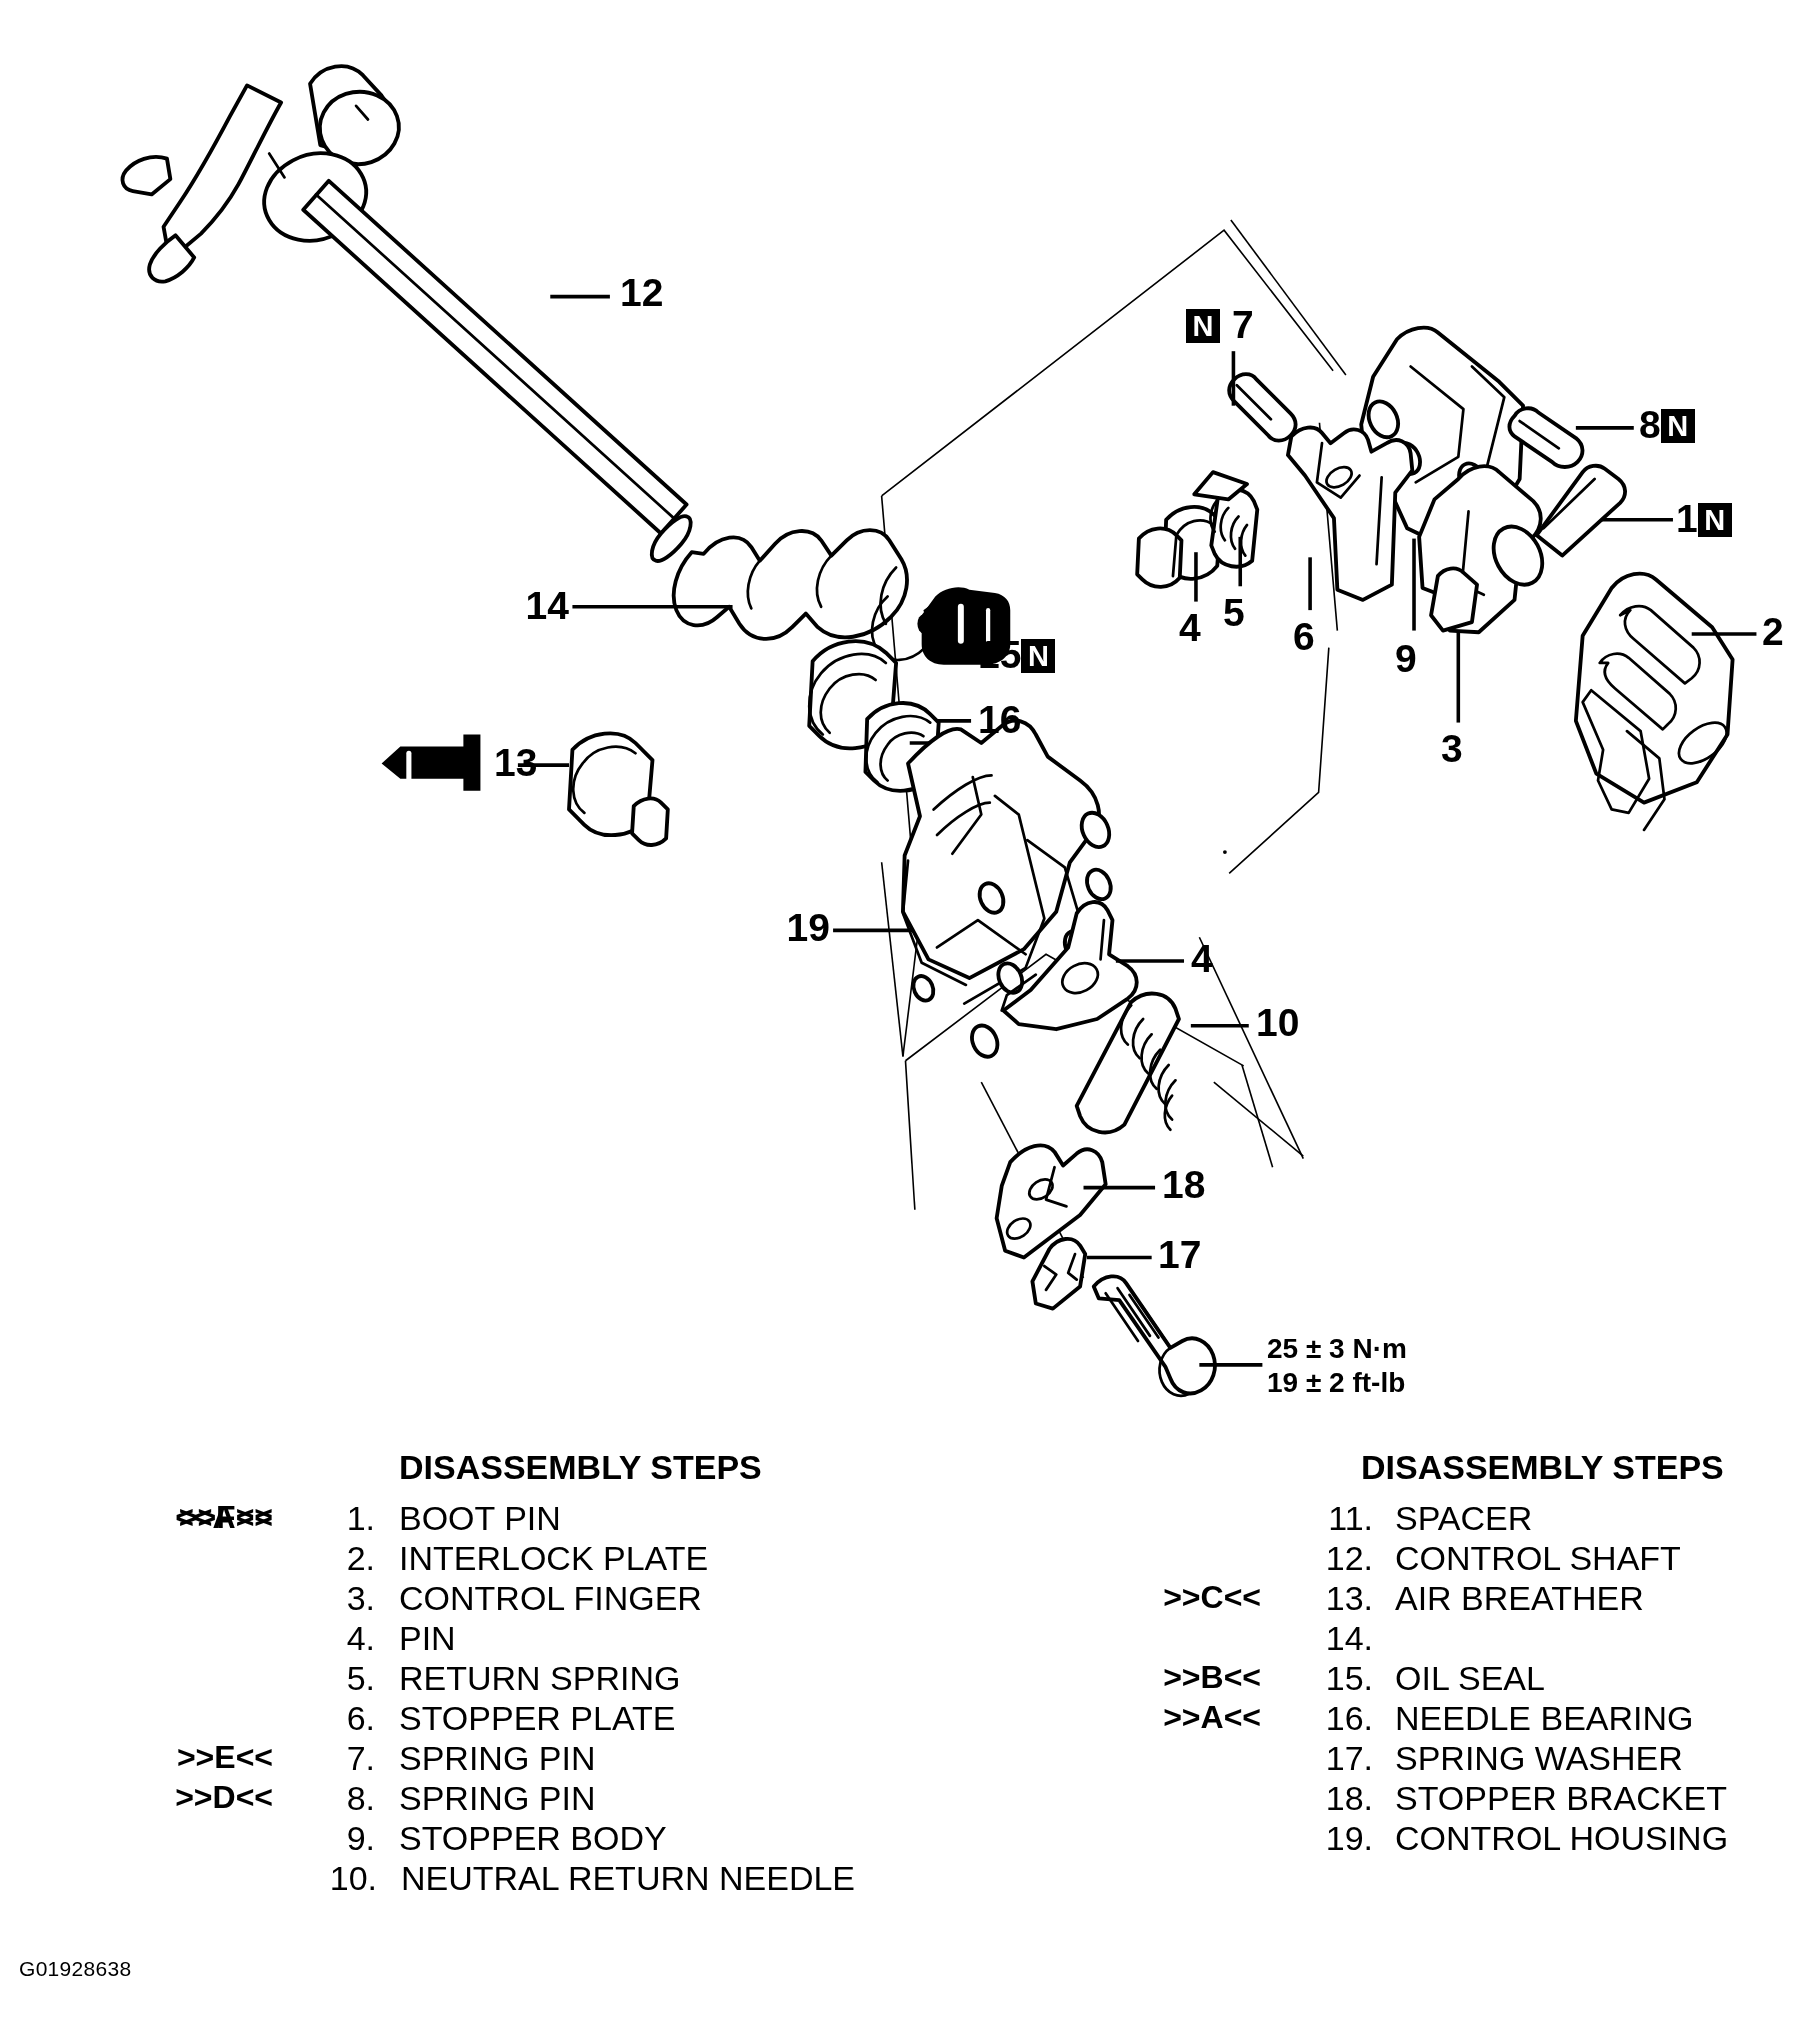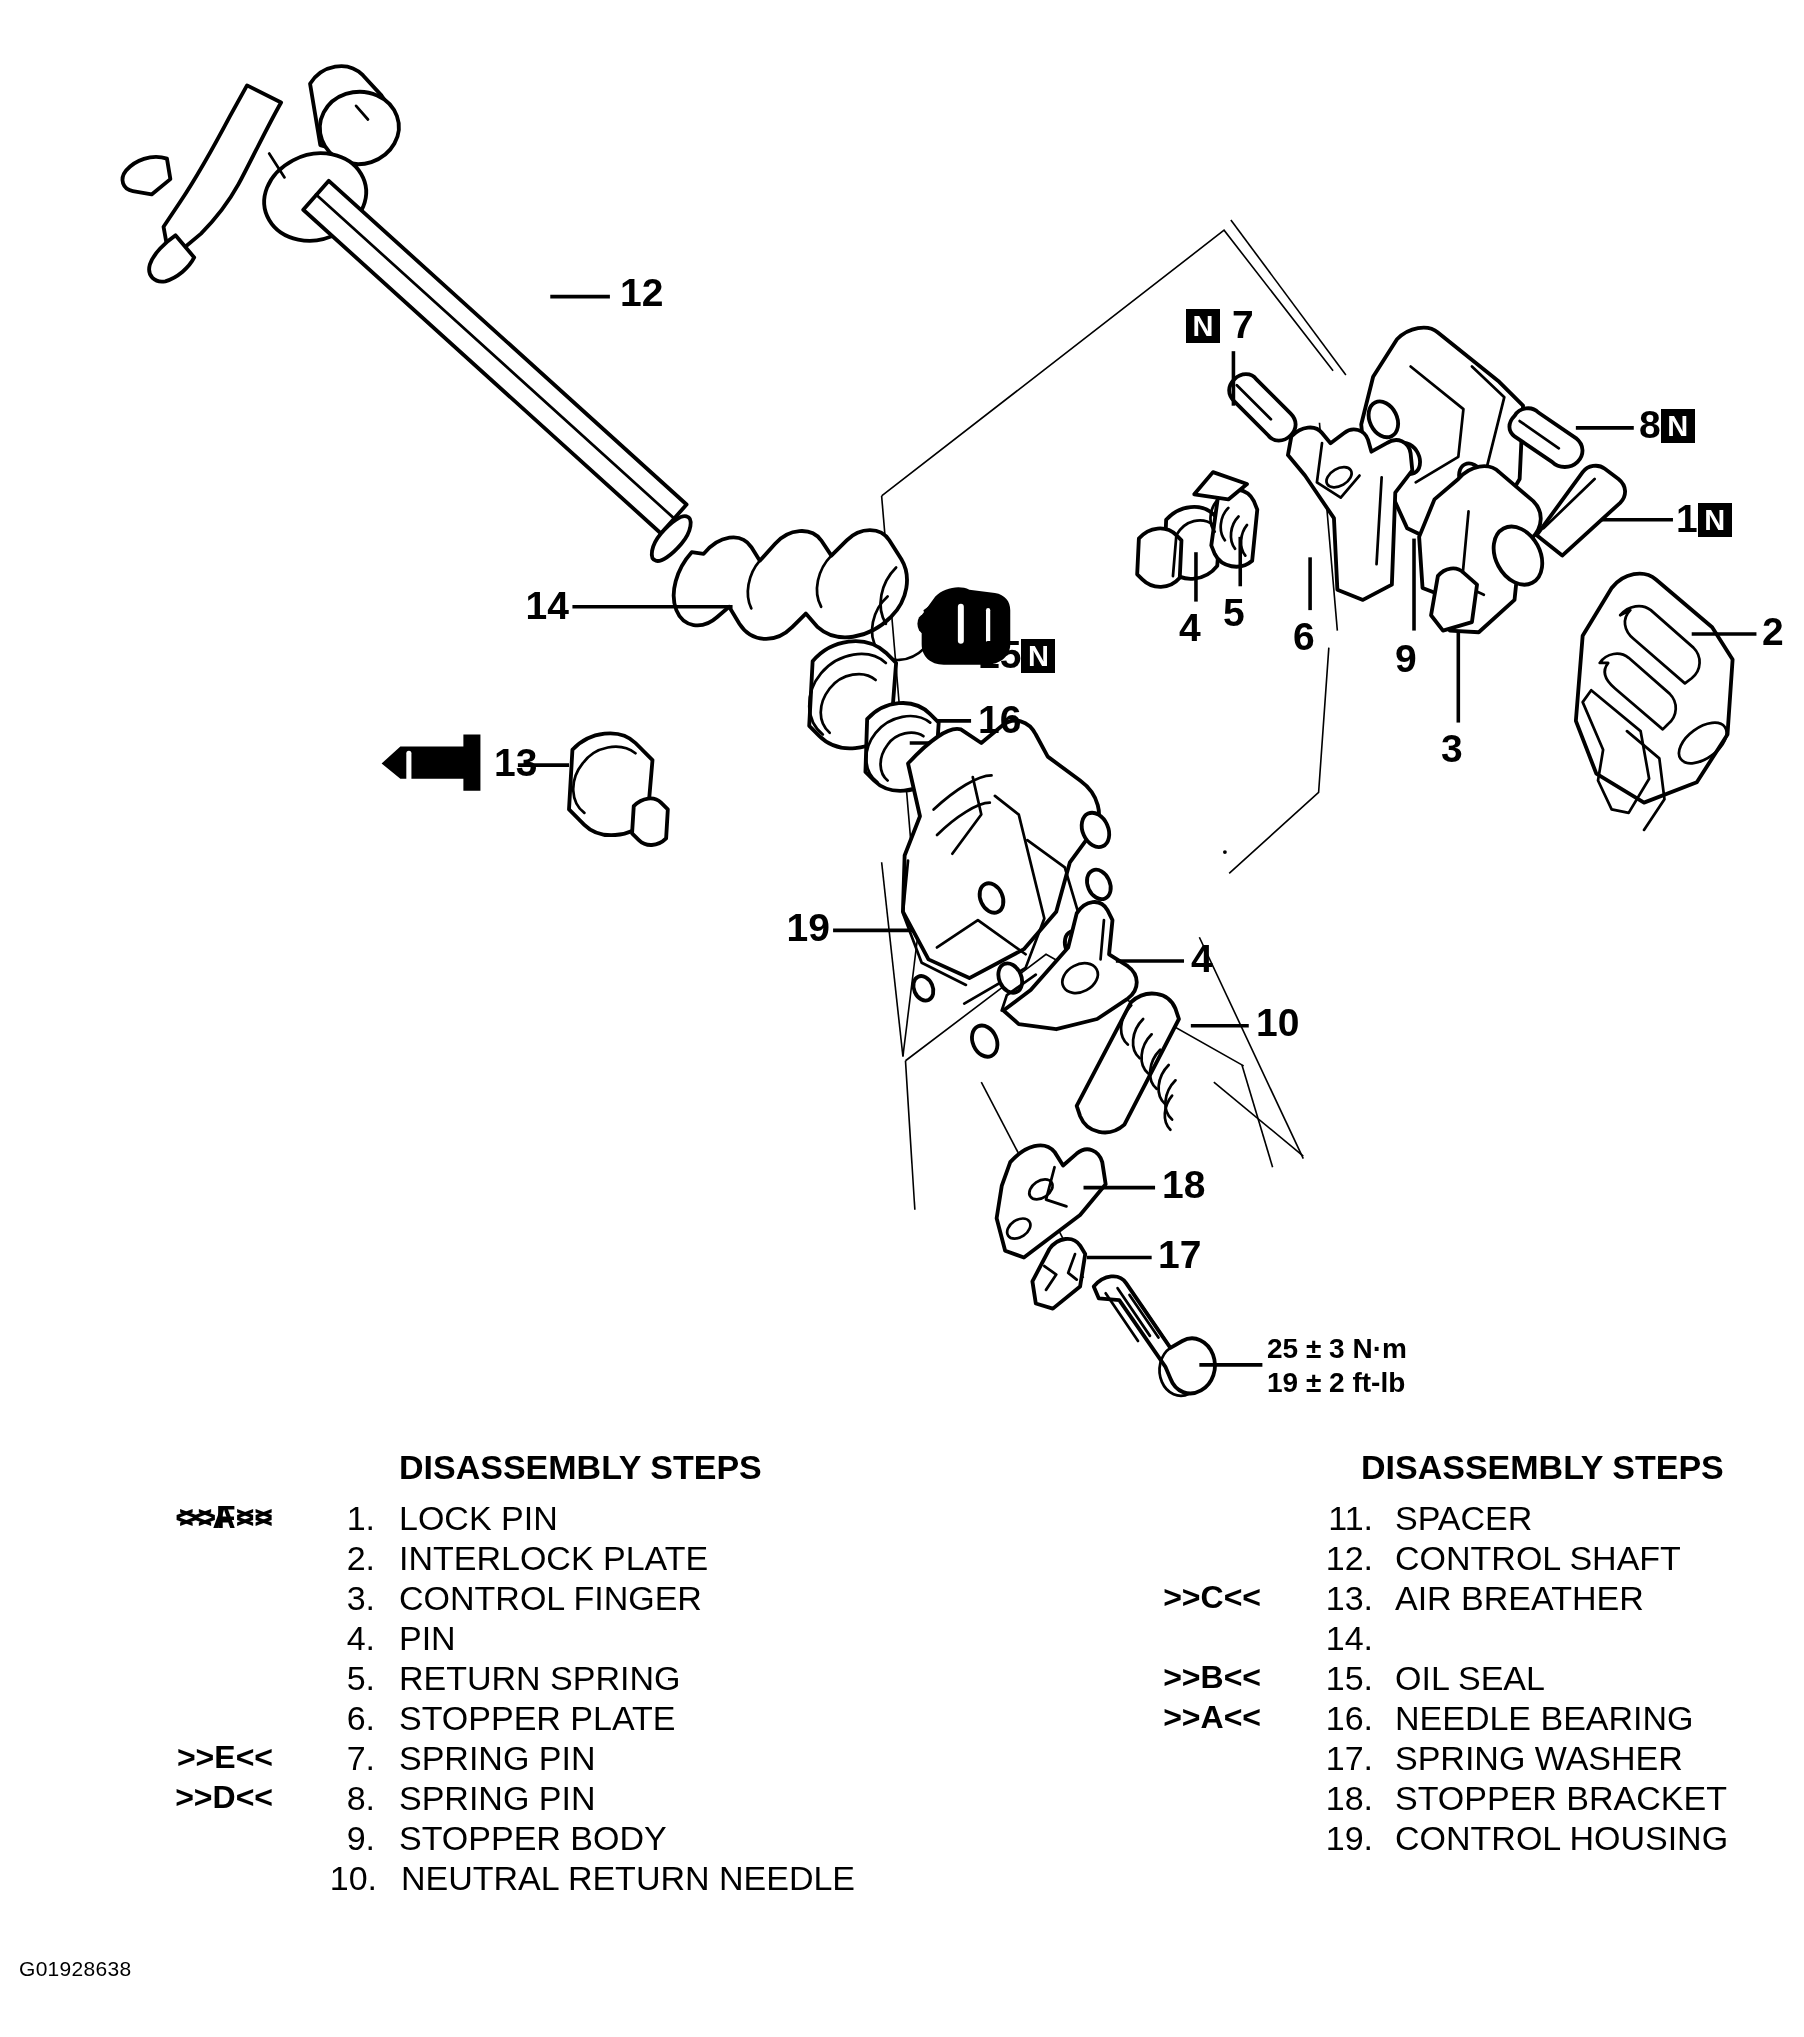--- a/index.html
+++ b/index.html
@@ -374,21 +374,21 @@
 
 <div id="legend">
 
   <div class="legend-col">
     <div class="legend-head" style="left:399px;top:0px;">DISASSEMBLY STEPS</div>
 
     <div class="legend-row" style="left:0;top:51px;width:869px;">
       <span class="legend-mark" style="left:17px;width:256px;">&lt;&lt;A&gt;&gt;</span>
       <span class="legend-mark" style="left:0px;width:273px;text-align:right;">&gt;&gt;F&lt;&lt;</span>
       <span class="legend-num" style="left:281px;width:94px;">1.</span>
-      <span class="legend-label" style="left:399px;">LOCK PIN</span>
+      <span class="legend-label" style="left:399px;">BOOT PIN</span>
     </div>
 
     <div class="legend-row" style="left:0;top:91px;width:869px;">
       <span class="legend-mark" style="left:0px;width:273px;text-align:right;"></span>
       <span class="legend-num" style="left:281px;width:94px;">2.</span>
       <span class="legend-label" style="left:399px;">INTERLOCK PLATE</span>
     </div>
 
     <div class="legend-row" style="left:0;top:131px;width:869px;">
       <span class="legend-mark" style="left:0px;width:273px;text-align:right;"></span>

